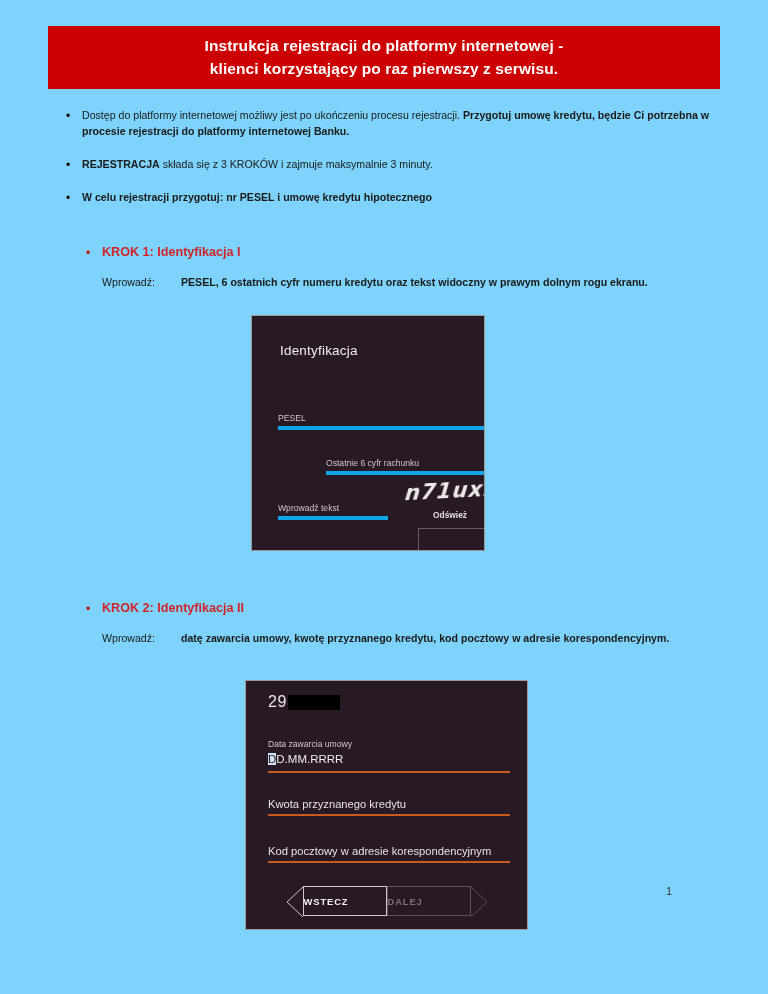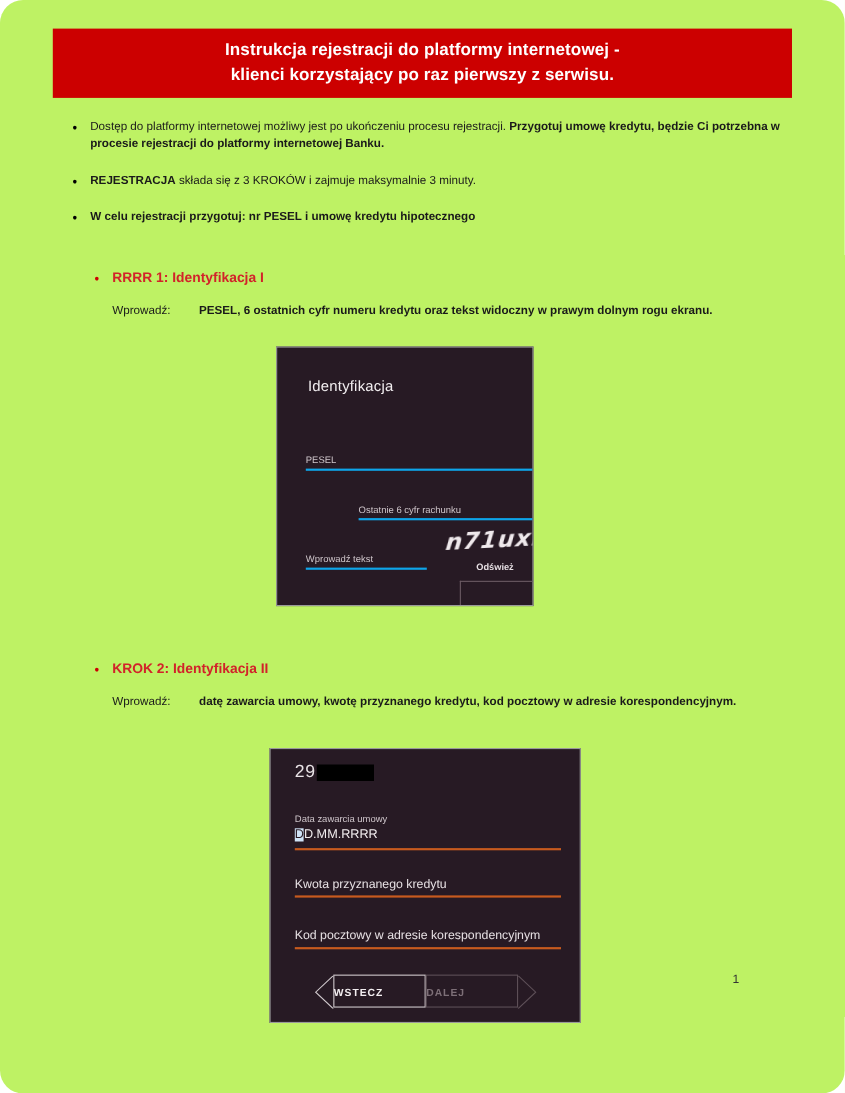--- a/index.html
+++ b/index.html
@@ -13,22 +13,21 @@
     height: 994px;
     position: relative;
     font-family: "Liberation Sans", sans-serif;
     color: #1a1a1a;
     overflow: hidden;
   }
 
   .page {
     position: absolute;
     inset: 0;
-    background: #bef264;
-    border-radius: 21px;
+    background: #7dd3fc;
   }
 
   
   .banner {
     position: absolute;
     left: 48px;
     top: 26px;
     width: 672px;
     height: 63px;
     background: #cc0000;
@@ -131,21 +130,21 @@
     left: 28px;
     top: 27px;
     color: #f2eef0;
     font-size: 13.5px;
     letter-spacing: 0.2px;
   }
 
   
   .field {
     position: absolute;
-    border-bottom: 2px solid #0ea5e9;
+    border-bottom: 4px solid #0ea5e9;
   }
   .field-label {
     position: absolute;
     bottom: 3px;
     left: 0;
     color: #cfc6cb;
     font-size: 8.6px;
     white-space: nowrap;
   }
 
@@ -329,21 +328,21 @@
       <div class="bullet-text">
         <span></span><b>W celu rejestracji przygotuj: nr PESEL i umowę kredytu hipotecznego</b><span></span>
       </div>
     </div>
 
   </div>
 
   <div class="step" id="step1">
     <div class="step-head">
       <span class="bullet-dot red">•</span>
-      <span class="step-title">RRRR 1: Identyfikacja I</span>
+      <span class="step-title">KROK 1: Identyfikacja I</span>
     </div>
     <div class="step-desc">
       <span>Wprowadź: </span><b>PESEL, 6 ostatnich cyfr numeru kredytu oraz tekst widoczny w prawym dolnym rogu ekranu.</b>
     </div>
   </div>
 
   <div class="shot" id="shot1">
 
     <div class="shot-title">Identyfikacja</div>
 

